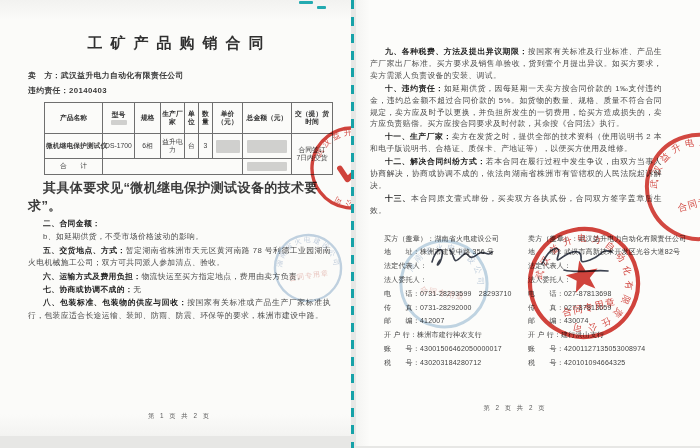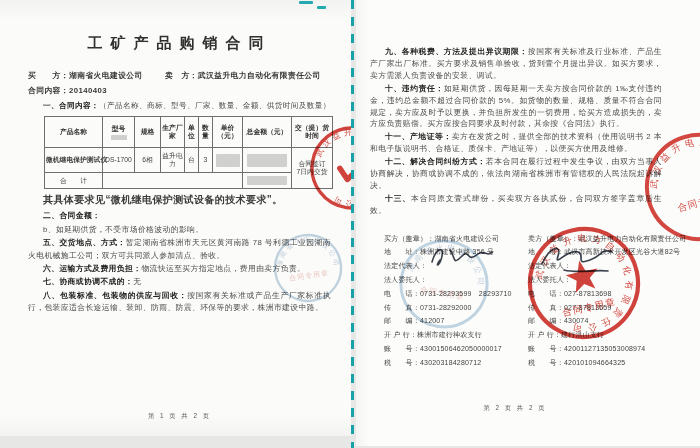--- a/index.html
+++ b/index.html
@@ -13,21 +13,21 @@
   .artifact{position:absolute;height:3px;background:#23aab0;border-radius:1px;}
 
   
   .lp-inner{position:relative;padding:34px 20px 0 28px;}
   .doc-title{margin:0 0 15px 0;text-align:center;font-size:15px;font-weight:700;color:#303030;letter-spacing:8px;}
   .hrow{display:flex;font-size:7.8px;font-weight:700;color:#383838;line-height:15px;letter-spacing:.4px;}
   .hcol1{width:137px;flex:0 0 auto;}
   .clause{margin:0 0 1px 0;font-size:7.8px;line-height:12.4px;letter-spacing:.4px;text-indent:15px;color:#4a4a4a;text-align:justify;}
   .clause b{color:#222;}
   .clause-intro{font-size:7.6px;margin-top:2px;}
-  .note{margin:3px 0 3px 0;font-size:10px;letter-spacing:.4px;text-indent:15px;font-weight:600;color:#3c3c3c;}
+  .note{margin:3px 0 3px 0;font-size:13px;letter-spacing:.4px;text-indent:15px;font-weight:600;color:#3c3c3c;}
   .redact-inline{display:inline-block;width:52px;height:8px;background:#d6d6d4;vertical-align:middle;border-radius:1px;}
 
   table.goods{border-collapse:collapse;table-layout:fixed;width:288px;margin:4px 0 4px 16px;}
   table.goods td{border:1px solid #6f6f6f;font-size:6.8px;color:#3e3e3e;text-align:center;vertical-align:middle;padding:1px;line-height:1.25;}
   td.cell-name{font-size:6.1px;white-space:nowrap;font-weight:600;}
   tr.hdr-row td{height:28px;font-weight:600;color:#333;}
   tr.data-row td{height:22px;}
   tr.total-row td{height:13px;}
   .redact{background:#d0d0ce;border-radius:1px;margin:0 auto;}
   .r-price{width:24px;height:13px;}
@@ -60,28 +60,26 @@
 </head>
 <body>
 
 <div class="canvas">
 
   <div class="page page-left">
     <div class="lp-inner">
       <h1 class="doc-title">工矿产品购销合同</h1>
 
       <div class="hrow">
-        <span class="hcol1"><b>买　　方：</b><span>湖南省火电建设公司</span></span>
         <span><b>卖　方：</b><span>武汉益升电力自动化有限责任公司</span></span>
       </div>
       <div class="hrow">
-        <span><b>合同内容：</b><span>20140403</span></span>
+        <span><b>违约责任：</b><span>20140403</span></span>
       </div>
 
-      <p class="clause clause-intro"><b>一、合同内容：</b><span>（产品名称、商标、型号、厂家、数量、金额、供货时间及数量）</span></p>
 
       <table class="goods">
         <colgroup>
           <col style="width:58px">
             <col style="width:32px">
             <col style="width:26px">
           <col style="width:24px">
             <col style="width:14px">
             <col style="width:14px">
           <col style="width:30px">
@@ -162,21 +160,21 @@
   <div class="divider"></div>
   <div class="artifact" style="left:299px;top:1px;width:14px;"></div>
   <div class="artifact" style="left:317px;top:6px;width:9px;"></div>
   <div class="artifact" style="left:617px;top:2px;width:14px;"></div>
   <div class="artifact" style="left:634px;top:7px;width:9px;"></div>
 
   <div class="page page-right">
     <div class="rp-inner">
       <p class="clause"><b>九、各种税费、方法及提出异议期限：</b><span>按国家有关标准及行业标准、产品生产厂家出厂标准。买方要求及销售单验收，货到壹个月提出异议。如买方要求，卖方需派人负责设备的安装、调试。</span></p>
       <p class="clause"><b>十、违约责任：</b><span>如延期供货，因每延期一天卖方按合同价款的 1‰支付违约金，违约总金额不超过合同价款的 5%。如货物的数量、规格、质量不符合合同规定，卖方应及时予以更换，并负担所发生的一切费用，给买方造成损失的，卖方应负责赔偿。买方应按合同要求及时付款，其余按《合同法》执行。</span></p>
-      <p class="clause"><b>十一、产地证等：</b><span>卖方在发货之时，提供全部的技术资料（使用说明书 2 本和电子版说明书、合格证、质保卡、产地证等），以便买方使用及维修。</span></p>
+      <p class="clause"><b>十一、生产厂家：</b><span>卖方在发货之时，提供全部的技术资料（使用说明书 2 本和电子版说明书、合格证、质保卡、产地证等），以便买方使用及维修。</span></p>
       <p class="clause"><b>十二、解决合同纠纷方式：</b><span>若本合同在履行过程中发生争议，由双方当事人协商解决，协商或协调不成的，依法向湖南省株洲市有管辖权的人民法院起诉解决。</span></p>
       <p class="clause"><b>十三、</b><span>本合同原文壹式肆份，买卖双方各执贰份，合同双方签字盖章后生效。</span></p>
 
       <div class="sig-block">
         <div class="sig-col buyer">
           <div class="sig-line">买方（盖章）：湖南省火电建设公司</div>
           <div class="sig-line">地　　址：株洲市建设中路 356 号</div>
           <div class="sig-line">法定代表人：</div>
           <div class="sig-line">法人委托人：</div>
           <div class="sig-line">电　　话：0731-28293599　28293710</div>

